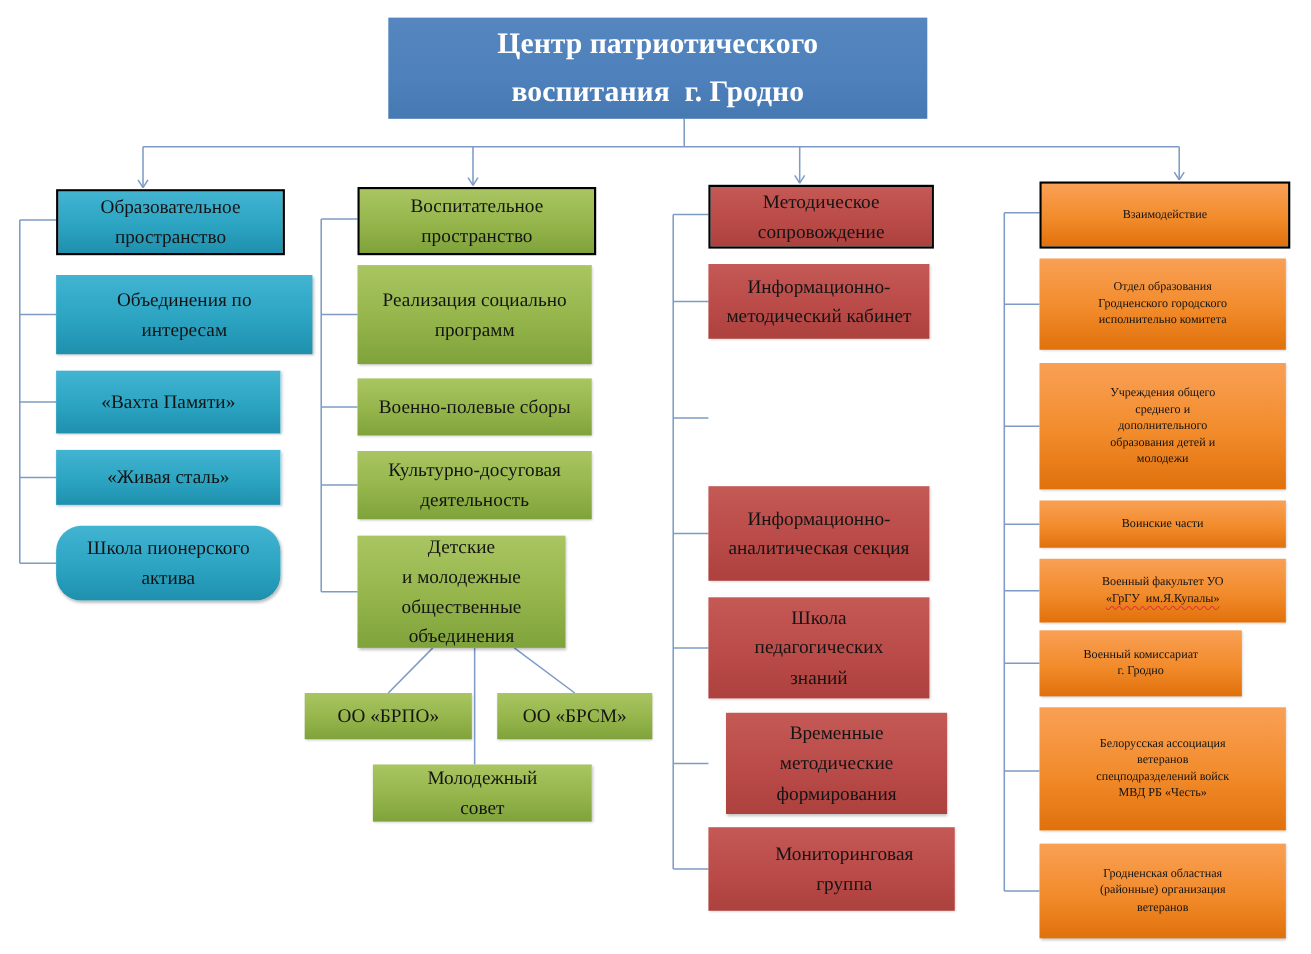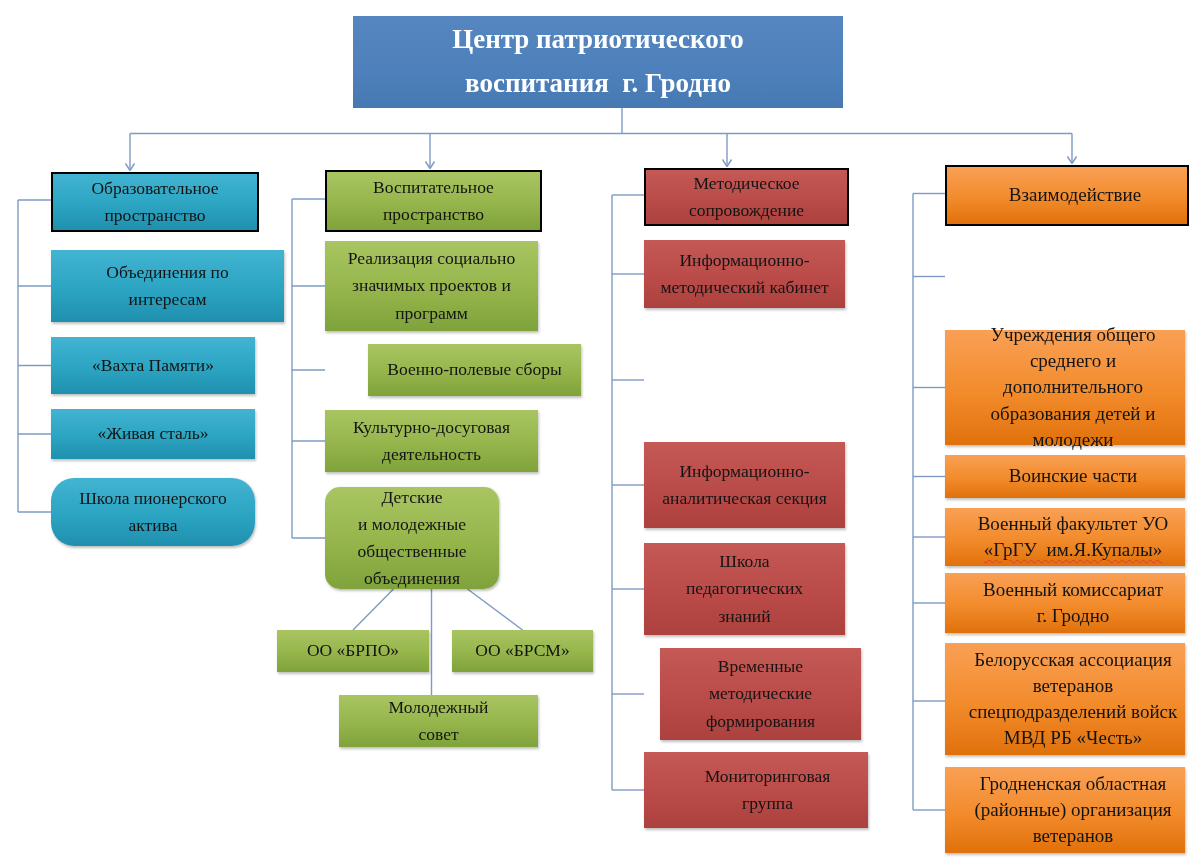--- a/index.html
+++ b/index.html
@@ -16,21 +16,21 @@
   }
   .box{
     position:absolute;display:flex;align-items:center;justify-content:center;
     text-align:center;color:#141414;
     box-shadow:1px 1.5px 2.5px rgba(0,0,0,0.25);
   }
   .hdr{border:2.5px solid #000;box-shadow:none;}
   .label{display:block;width:100%;}
   .line{display:block;white-space:pre-wrap;}
   .col-0,.col-1,.col-2{font-size:17.5px;line-height:1.55;}
-  .col-3{font-size:19px;line-height:1.38;padding-left:16px;}
+  .col-3{font-size:11px;line-height:1.38;}
   .theme-cyan  {background:linear-gradient(180deg,#42B4D2 0%,#2BA4C2 55%,#1F90AE 100%);}
   .theme-green {background:linear-gradient(180deg,#A9C562 0%,#95B54B 55%,#7FA23B 100%);}
   .theme-red   {background:linear-gradient(180deg,#C45955 0%,#BA4B48 55%,#AC413E 100%);}
   .theme-orange{background:linear-gradient(180deg,#F9A055 0%,#F28B2B 55%,#E0710B 100%);}
   .wavy{
     text-decoration-line:underline;text-decoration-style:wavy;
     text-decoration-color:#E03B30;text-decoration-thickness:1px;text-underline-offset:3px;
   }
 </style>
 </head>
@@ -121,36 +121,35 @@
     </div>
     <div class="box theme-green col-1 hdr" style="left: 325px; top: 170px; width: 213px; height: 58px;">
       <span class="label">
         <span class="line">Воспитательное</span>
         <span class="line">пространство</span>
       </span>
     </div>
     <div class="box theme-green col-1" style="left: 325px; top: 241px; width: 213px; height: 90px;">
       <span class="label">
         <span class="line">Реализация социально</span>
-        <span class="line">значимых проектов и</span>
         <span class="line">программ</span>
       </span>
     </div>
-    <div class="box theme-green col-1" style="left: 325px; top: 344px; width: 213px; height: 52px; margin-left: 43px;">
+    <div class="box theme-green col-1" style="left: 325px; top: 344px; width: 213px; height: 52px;">
       <span class="label">
         <span class="line">Военно-полевые сборы</span>
       </span>
     </div>
     <div class="box theme-green col-1" style="left: 325px; top: 410px; width: 213px; height: 62px;">
       <span class="label">
         <span class="line">Культурно-досуговая</span>
         <span class="line">деятельность</span>
       </span>
     </div>
-    <div class="box theme-green col-1" style="left: 325px; top: 487px; width: 174px; height: 102px; border-radius: 15px;">
+    <div class="box theme-green col-1" style="left: 325px; top: 487px; width: 189px; height: 102px;">
       <span class="label">
         <span class="line">Детские</span>
         <span class="line">и молодежные</span>
         <span class="line">общественные</span>
         <span class="line">объединения</span>
       </span>
     </div>
     <div class="box theme-green col-1" style="left: 277px; top: 630px; width: 152px; height: 42px;">
       <span class="label">
         <span class="line">ОО «БРПО»</span>
@@ -201,20 +200,27 @@
     </div>
     <div class="box theme-red col-2" style="left: 644px; top: 752px; width: 201px; height: 76px; padding-left: 23px;">
       <span class="label">
         <span class="line">Мониторинговая</span>
         <span class="line">группа</span>
       </span>
     </div>
     <div class="box theme-orange col-3 hdr" style="left: 945px; top: 165px; width: 224px; height: 57px;">
       <span class="label">
         <span class="line">Взаимодействие</span>
+      </span>
+    </div>
+    <div class="box theme-orange col-3" style="left: 945px; top: 235px; width: 224px; height: 83px;">
+      <span class="label">
+        <span class="line">Отдел образования</span>
+        <span class="line">Гродненского городского</span>
+        <span class="line">исполнительно комитета</span>
       </span>
     </div>
     <div class="box theme-orange col-3" style="left: 945px; top: 330px; width: 224px; height: 115px;">
       <span class="label">
         <span class="line">Учреждения общего</span>
         <span class="line">среднего и</span>
         <span class="line">дополнительного</span>
         <span class="line">образования детей и</span>
         <span class="line">молодежи</span>
       </span>
@@ -223,21 +229,21 @@
       <span class="label">
         <span class="line">Воинские части</span>
       </span>
     </div>
     <div class="box theme-orange col-3" style="left: 945px; top: 508px; width: 224px; height: 58px;">
       <span class="label">
         <span class="line">Военный факультет УО</span>
         <span class="line wavy">«ГрГУ  им.Я.Купалы»</span>
       </span>
     </div>
-    <div class="box theme-orange col-3" style="left: 945px; top: 573px; width: 224px; height: 60px;">
+    <div class="box theme-orange col-3" style="left: 945px; top: 573px; width: 184px; height: 60px;">
       <span class="label">
         <span class="line">Военный комиссариат</span>
         <span class="line">г. Гродно</span>
       </span>
     </div>
     <div class="box theme-orange col-3" style="left: 945px; top: 643px; width: 224px; height: 112px;">
       <span class="label">
         <span class="line">Белорусская ассоциация</span>
         <span class="line">ветеранов</span>
         <span class="line">спецподразделений войск</span>

